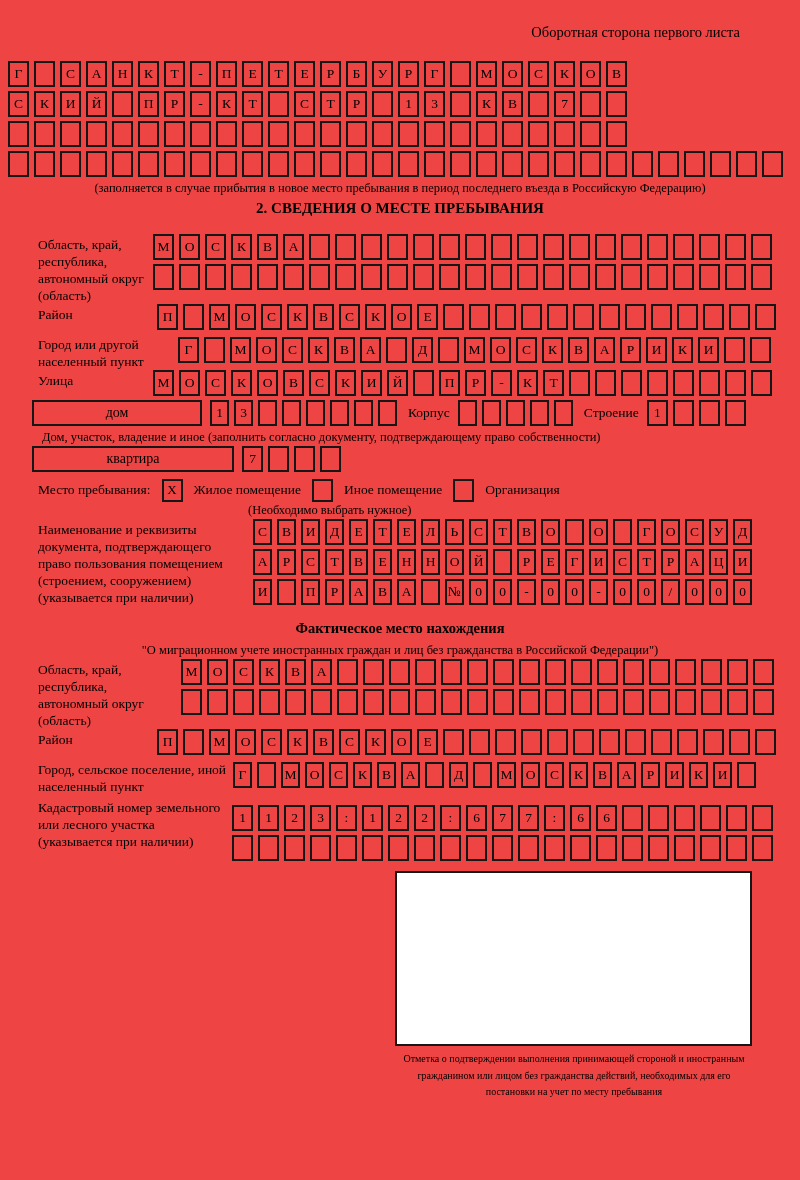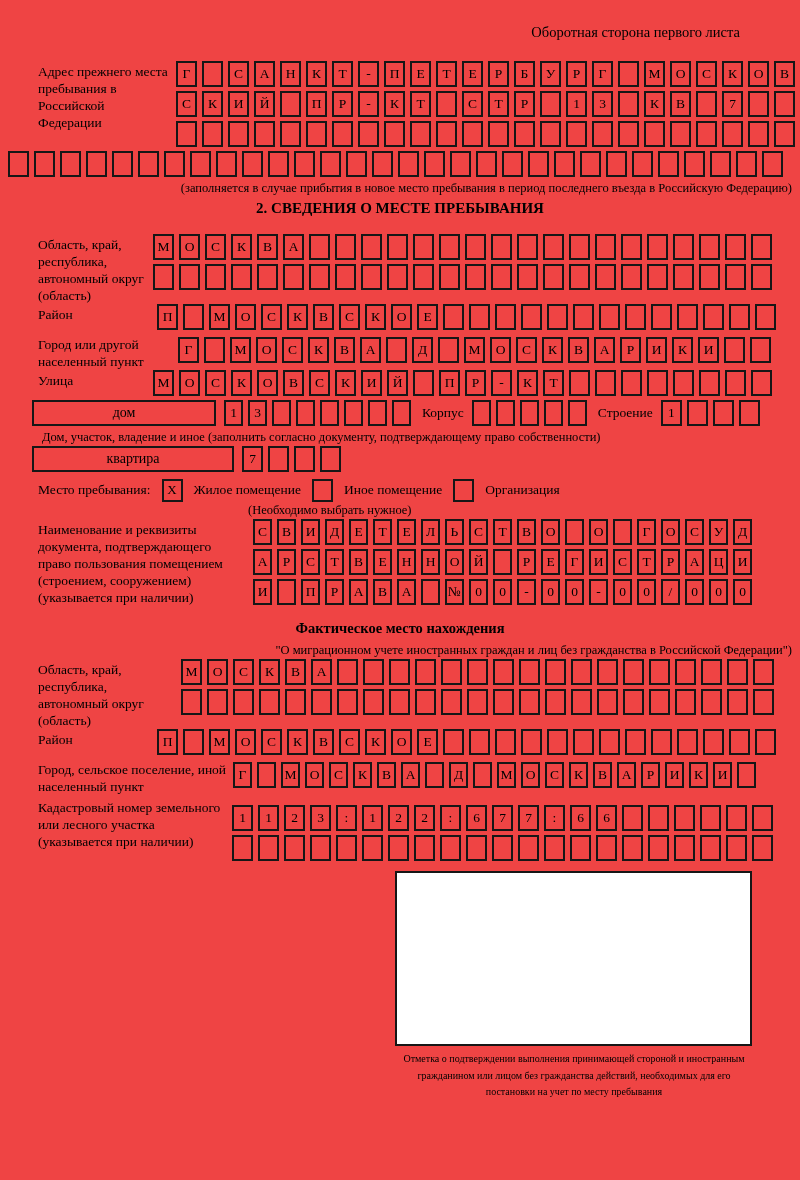--- a/index.html
+++ b/index.html
@@ -21,21 +21,21 @@
   .cell-row{display:flex;margin-bottom:4px;}
   .cell{box-sizing:border-box;flex:0 0 auto;width:21px;height:26px;margin-right:5px;border:2px solid #161616;
         display:flex;align-items:center;justify-content:center;font-size:13.5px;line-height:1;}
   .compact .cell{width:19px;}
 
   .wide-box{box-sizing:border-box;border:2px solid #161616;height:26px;display:flex;align-items:center;justify-content:center;font-size:14px;}
   .inline-row{display:flex;align-items:flex-start;margin-left:24px;margin-bottom:4px;}
   .mid-label{font-size:13.5px;line-height:26px;margin:0 8px 0 6px;white-space:nowrap;}
 
   .note{font-size:12.5px;line-height:14px;margin:1px 0 0 0;}
-  .center{text-align:right;}
+  .center{text-align:center;}
   .ml34{margin-left:34px;}
   .ml240{margin-left:240px;}
 
   .h2{text-align:center;font-weight:bold;font-size:15px;line-height:19px;margin:4px 0 16px 0;}
   .h3{text-align:center;font-weight:bold;font-size:14.5px;line-height:18px;margin:10px 0 6px 0;}
 
   .resi-row{display:flex;align-items:center;margin:6px 0 0 30px;font-size:13.5px;height:24px;}
   .checkbox{box-sizing:border-box;flex:0 0 auto;width:21px;height:23px;border:2px solid #161616;
             display:flex;align-items:center;justify-content:center;font-size:13px;margin:0 11px;}
 
@@ -46,21 +46,20 @@
   .cells-offset{margin-top:3px;}
 </style>
 </head>
 <body>
 
 <div class="page">
 
   <div class="title">Оборотная сторона первого листа</div>
 
   <div class="block mt20">
-    <div class="row-label lw168">Адрес прежнего места пребывания в Российской Федерации</div>
     <div>
       <div class="cell-row">
           <div class="cell">Г</div>
           <div class="cell"></div>
           <div class="cell">С</div>
           <div class="cell">А</div>
           <div class="cell">Н</div>
           <div class="cell">К</div>
           <div class="cell">Т</div>
           <div class="cell">-</div>
@@ -312,21 +311,21 @@
         <div class="cell"></div>
         <div class="cell"></div>
         <div class="cell"></div>
         <div class="cell"></div>
         <div class="cell"></div>
         <div class="cell"></div>
       </div>
   </div>
 
   <div class="inline-row">
-    <div class="wide-box" style="width:184px;">дом</div>
+    <div class="wide-box" style="width:170px;">дом</div>
     <div class="cell-row compact" style="margin-left:8px;margin-bottom:0;">
         <div class="cell">1</div>
         <div class="cell">3</div>
         <div class="cell"></div>
         <div class="cell"></div>
         <div class="cell"></div>
         <div class="cell"></div>
         <div class="cell"></div>
         <div class="cell"></div>
       </div>

